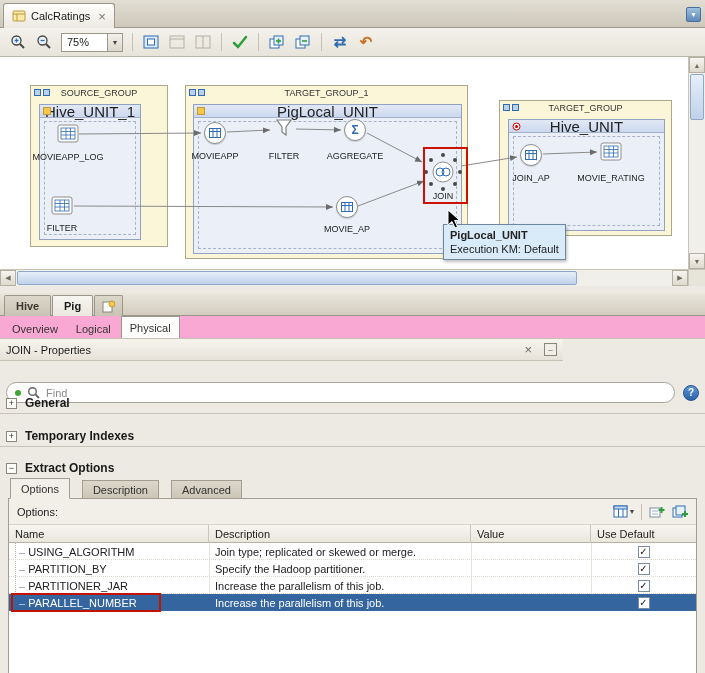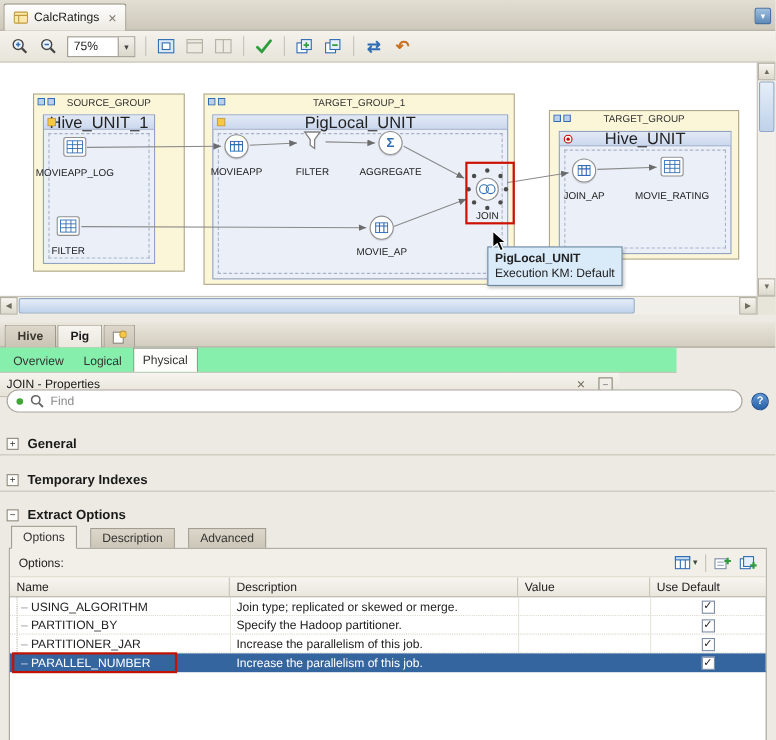--- a/index.html
+++ b/index.html
@@ -46,29 +46,29 @@
 #vscroll{right:0;top:57px;width:17px;height:212px;border-left:1px solid #C8C4B8}
 #hscroll{left:0;top:269px;width:688px;height:17px;border-top:1px solid #C8C4B8}
 #sbcorner{position:absolute;right:0;top:269px;width:17px;height:17px;background:#E7E4DA;border-left:1px solid #C8C4B8;border-top:1px solid #C8C4B8}
 .sb-btn{position:absolute;background:linear-gradient(#F7F5F0,#DDD9CD);border:1px solid #B3AFA3;color:#6F6B60;font-size:7px;display:flex;align-items:center;justify-content:center}
 .sb-thumb{position:absolute;background:linear-gradient(#E6EEF9,#BFD2EA);border:1px solid #8FA8C8;border-radius:2px}
 
 #tech-tabs{position:absolute;left:0;top:293px;width:705px;height:23px;background:linear-gradient(#EAE6DC,#D2CDBF);border-bottom:1px solid #9C978B}
 .ttab{position:absolute;top:2px;height:21px;display:flex;align-items:center;gap:4px;padding:0 11px;border:1px solid #9C978B;border-bottom:none;border-radius:2px 2px 0 0;background:linear-gradient(#DCD7CA,#C9C3B4);font-weight:bold;color:#3A372F}
 .ttab.active{background:linear-gradient(#F7F5F0,#EAE7DE);color:#1A1A1A}
 
-#view-tabs{position:absolute;left:0;top:316px;width:615px;height:23px;background:#86efac;border-bottom:1px solid #C5C1B5;display:flex;align-items:flex-end;padding-left:4px;gap:2px}
+#view-tabs{position:absolute;left:0;top:316px;width:705px;height:23px;background:#f9a8d4;border-bottom:1px solid #C5C1B5;display:flex;align-items:flex-end;padding-left:4px;gap:2px}
 .vtab{height:19px;display:flex;align-items:center;padding:0 8px;color:#333}
 .vtab.active{height:22px;background:#FDFDFB;border:1px solid #9C978B;border-bottom:none}
 
 #props-hd{position:absolute;left:0;top:339px;width:563px;height:22px;background:linear-gradient(#F6F4EE,#E6E2D8);border-bottom:1px solid #C5C1B5;display:flex;align-items:center;padding:0 6px}
 #props-hd .t{flex:1;color:#1A1A1A}
 #props-close{color:#6F6B60;font-size:13px;margin-right:12px}
 #props-float{width:13px;height:13px;border:1px solid #8A8678;background:#F0EEE7;display:flex;align-items:center;justify-content:center;font-size:8px;color:#555}
-#search-row{position:absolute;left:0;top:351px;width:705px;height:27px;display:flex;align-items:center;padding:0 6px;gap:8px}
+#search-row{position:absolute;left:0;top:379px;width:705px;height:27px;display:flex;align-items:center;padding:0 6px;gap:8px}
 #search-field{flex:1;height:21px;border:1px solid #A9A59D;border-radius:11px;background:#fff;display:flex;align-items:center;padding:0 8px;gap:6px}
 #search-field input{border:none;outline:none;flex:1;font-family:"Liberation Sans",sans-serif;font-size:11px;color:#333;background:transparent}
 #search-field input::placeholder{color:#8A8A8A}
 .green-dot{width:6px;height:6px;border-radius:50%;background:#3FA535}
 #help-btn{width:16px;height:16px;border-radius:50%;background:linear-gradient(#5E96D4,#2B62A8);color:#fff;font-weight:bold;font-size:10px;display:flex;align-items:center;justify-content:center;border:1px solid #24538F}
 .section{position:absolute;left:0;width:705px;height:24px;display:flex;align-items:center;padding-left:6px;gap:8px}
 .expander{width:11px;height:11px;border:1px solid #8A8678;background:#FDFDFB;display:flex;align-items:center;justify-content:center;font-size:9px;line-height:1;color:#333}
 .s-label{font-weight:bold;font-size:12px;color:#1A1A1A}
 .divider{position:absolute;left:0;width:705px;height:1px;background:#C8C4B8}
 

